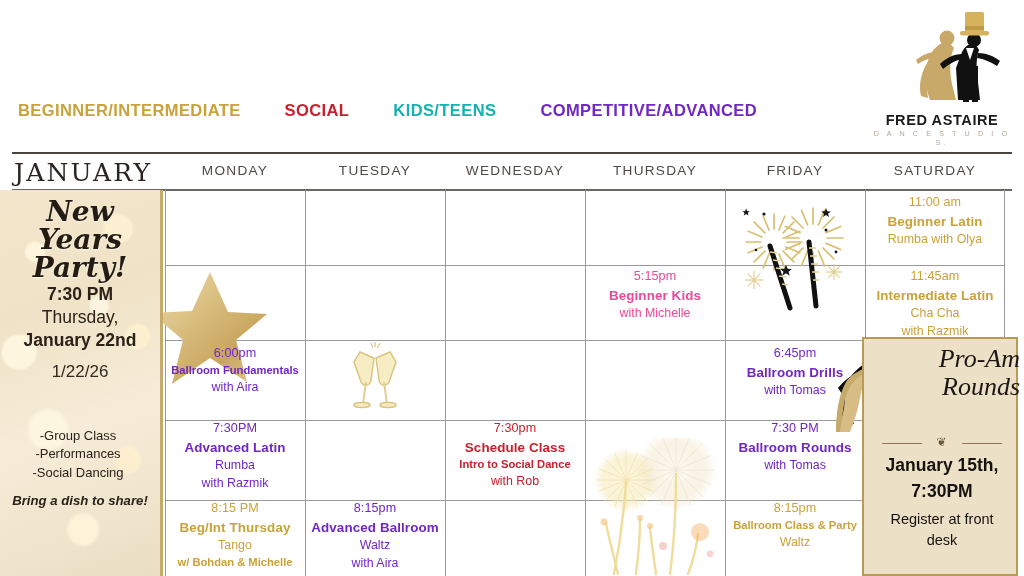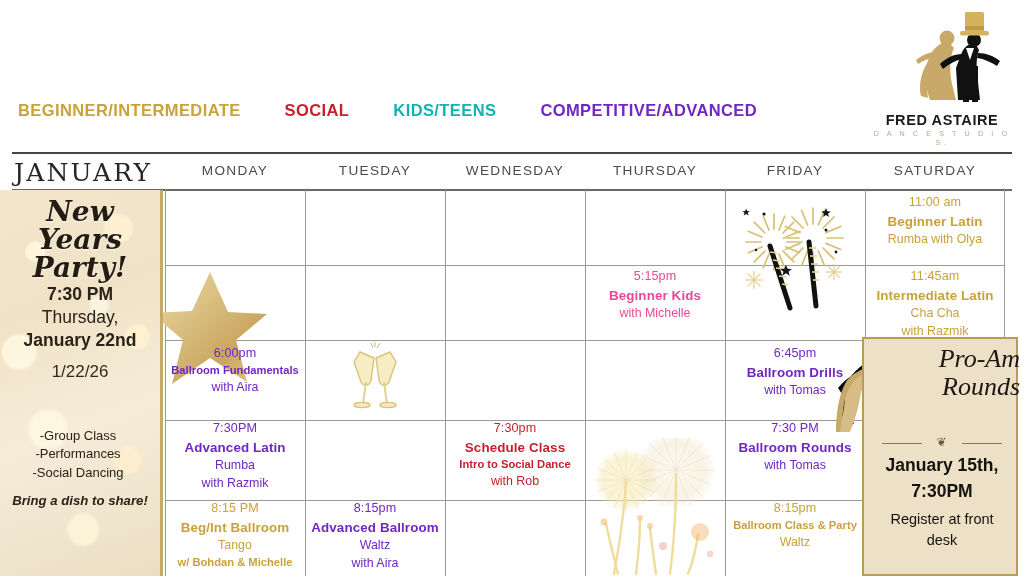--- a/index.html
+++ b/index.html
@@ -443,21 +443,21 @@
         <div class="c-sub">with Aira</div>
       </div>
       <div class="cell" style="left: 165px; top: 420px; color: rgb(113, 39, 196);">
         <div class="c-time">7:30PM</div>
         <div class="c-title">Advanced Latin</div>
         <div class="c-sub">Rumba</div>
         <div class="c-sub2">with Razmik</div>
       </div>
       <div class="cell" style="left: 165px; top: 500px; color: rgb(201, 162, 58);">
         <div class="c-time">8:15 PM</div>
-        <div class="c-title">Beg/Int Ballroom</div>
+        <div class="c-title">Beg/Int Thursday</div>
         <div class="c-sub">Tango</div>
         <div class="c-small">w/ Bohdan &amp; Michelle</div>
       </div>
       <div class="cell" style="left: 305px; top: 500px; color: rgb(113, 39, 196);">
         <div class="c-time">8:15pm</div>
         <div class="c-title">Advanced Ballroom</div>
         <div class="c-sub">Waltz</div>
         <div class="c-sub2">with Aira</div>
       </div>
       <div class="cell" style="left: 445px; top: 420px; color: rgb(200, 32, 44);">

